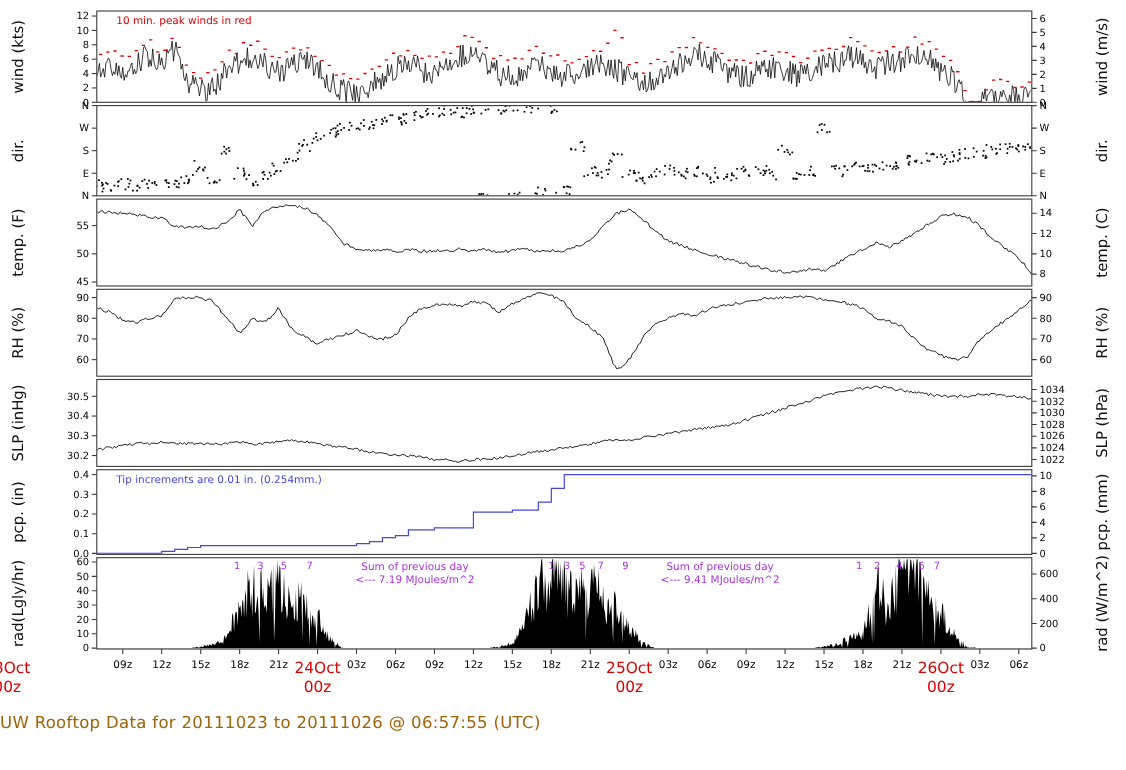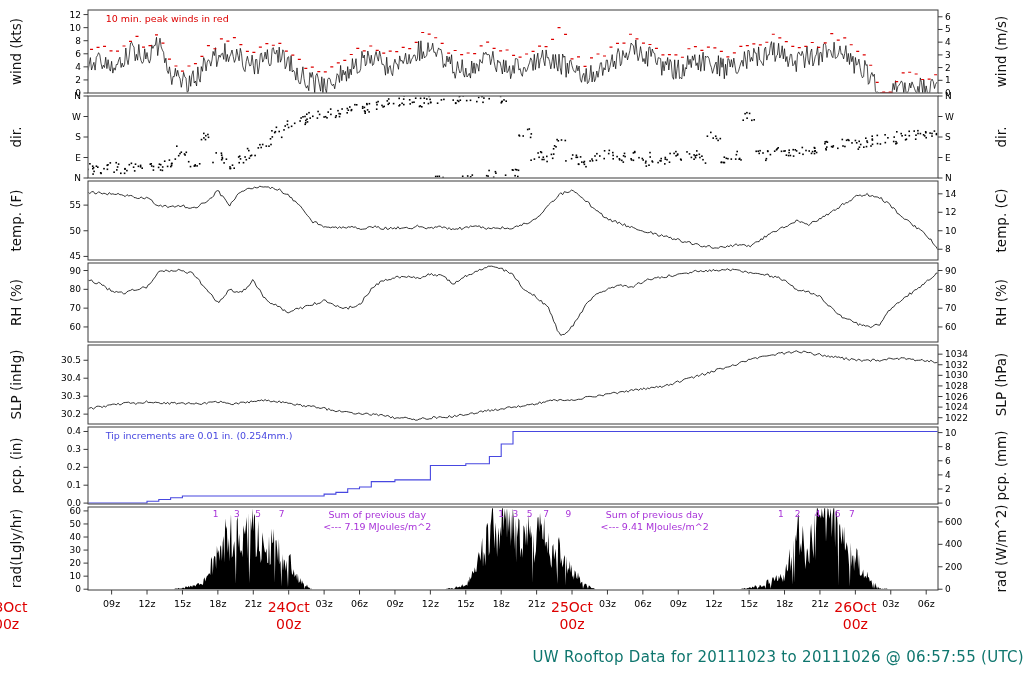--- a/index.html
+++ b/index.html
@@ -1,20 +1,20 @@
 <!DOCTYPE html>
 <html><head>
 <meta charset="utf-8">
 <style>
   html,body{margin:0;padding:0;background:#fff;}
   .page{position:relative;width:1024px;height:700px;background:#fff;overflow:hidden;
         font-family:"DejaVu Sans",sans-serif;}
   #chart{position:absolute;left:0;top:0;width:1024px;height:645px;}
-  .title{position:absolute;left:0;top:648px;width:1024px;text-align:right;
-         font-size:15px;color:#0f766e;letter-spacing:.3px;}
+  .title{position:absolute;left:0;top:648px;width:1024px;text-align:left;
+         font-size:15px;color:#a16207;letter-spacing:.3px;}
 </style>
 </head>
 <body>
 
 <div class="page">
   <div id="chart"><svg width="1024" height="645" style="font-family: &quot;DejaVu Sans&quot;, sans-serif;">
         <g>
           <g clip-path="url(#clip-wind)">
             <polyline points="88.0,70.6 89.2,64.7 90.4,57.6 91.5,70.0 92.7,66.2 93.9,62.3 95.1,70.1 96.3,57.3 97.4,55.6 98.6,52.7 99.8,54.8 101.0,63.1 102.2,68.8 103.3,65.2 104.5,67.5 105.7,57.2 106.9,68.6 108.1,59.7 109.3,68.6 110.4,71.1 111.6,61.3 112.8,73.1 114.0,67.8 115.2,70.2 116.3,64.5 117.5,64.5 118.7,59.9 119.9,57.2 121.1,67.5 122.2,63.1 123.4,67.0 124.6,64.3 125.8,48.0 127.0,59.5 128.1,64.6 129.3,55.0 130.5,43.1 131.7,42.3 132.9,45.5 134.0,47.1 135.2,60.8 136.4,54.3 137.6,60.2 138.8,44.4 139.9,55.8 141.1,60.7 142.3,63.4 143.5,61.5 144.7,48.8 145.8,59.0 147.0,52.5 148.2,60.0 149.4,63.1 150.6,58.9 151.7,44.9 152.9,48.4 154.1,45.5 155.3,45.3 156.5,37.3 157.7,55.6 158.8,46.0 160.0,38.2 161.2,47.0 162.4,50.1 163.6,52.3 164.7,62.8 165.9,58.2 167.1,70.4 168.3,73.5 169.5,66.8 170.6,74.8 171.8,84.6 173.0,76.5 174.2,76.8 175.4,68.3 176.5,76.2 177.7,70.3 178.9,76.2 180.1,78.8 181.3,87.3 182.4,81.2 183.6,72.3 184.8,76.9 186.0,78.1 187.2,92.3 188.3,91.4 189.5,75.7 190.7,86.3 191.9,74.9 193.1,70.7 194.2,83.0 195.4,81.0 196.6,86.0 197.8,66.9 199.0,78.6 200.2,82.1 201.3,66.6 202.5,71.3 203.7,57.5 204.9,60.9 206.1,70.9 207.2,62.1 208.4,59.7 209.6,61.2 210.8,66.1 212.0,60.0 213.1,51.4 214.3,55.6 215.5,47.7 216.7,66.7 217.9,61.0 219.0,55.0 220.2,57.3 221.4,53.9 222.6,53.2 223.8,59.4 224.9,43.4 226.1,61.6 227.3,54.4 228.5,61.7 229.7,56.6 230.8,54.2 232.0,50.0 233.2,56.4 234.4,62.4 235.6,59.1 236.7,49.1 237.9,55.4 239.1,60.8 240.3,48.3 241.5,53.6 242.7,65.9 243.8,69.8 245.0,71.6 246.2,61.6 247.4,56.3 248.6,61.7 249.7,65.9 250.9,65.4 252.1,55.1 253.3,65.3 254.5,74.1 255.6,59.5 256.8,59.5 258.0,73.9 259.2,67.0 260.4,54.0 261.5,52.9 262.7,62.1 263.9,59.3 265.1,52.1 266.3,59.1 267.4,49.6 268.6,62.9 269.8,66.0 271.0,64.2 272.2,48.6 273.3,47.6 274.5,53.4 275.7,53.9 276.9,50.1 278.1,62.5 279.2,47.1 280.4,62.2 281.6,58.9 282.8,49.8 284.0,51.9 285.2,68.8 286.3,66.0 287.5,57.6 288.7,56.7 289.9,71.1 291.1,55.6 292.2,72.0 293.4,70.3 294.6,72.1 295.8,80.1 297.0,67.9 298.1,79.7 299.3,83.5 300.5,83.6 301.7,75.0 302.9,66.8 304.0,78.4 305.2,85.1 306.4,88.1 307.6,85.6 308.8,90.7 309.9,72.6 311.1,77.4 312.3,72.3 313.5,79.6 314.7,93.0 315.8,75.8 317.0,73.5 318.2,78.4 319.4,85.0 320.6,91.2 321.8,76.8 322.9,93.0 324.1,78.5 325.3,88.5 326.5,93.0 327.7,79.4 328.8,77.9 330.0,78.8 331.2,83.8 332.4,85.7 333.6,84.0 334.7,88.8 335.9,81.6 337.1,73.7 338.3,75.3 339.5,82.5 340.6,65.4 341.8,80.7 343.0,70.0 344.2,74.9 345.4,71.4 346.5,81.2 347.7,66.6 348.9,78.4 350.1,69.1 351.3,74.8 352.4,58.6 353.6,69.0 354.8,65.8 356.0,58.7 357.2,73.3 358.3,72.4 359.5,72.1 360.7,68.8 361.9,51.3 363.1,58.0 364.3,55.0 365.4,65.9 366.6,63.7 367.8,51.0 369.0,56.6 370.2,63.4 371.3,55.2 372.5,65.5 373.7,64.2 374.9,56.1 376.1,51.5 377.2,57.0 378.4,61.1 379.6,51.0 380.8,56.8 382.0,64.4 383.1,64.1 384.3,65.9 385.5,75.2 386.7,57.2 387.9,73.6 389.0,67.4 390.2,65.6 391.4,72.7 392.6,75.7 393.8,64.2 394.9,59.2 396.1,63.6 397.3,64.2 398.5,69.3 399.7,55.9 400.8,61.2 402.0,60.3 403.2,63.5 404.4,59.4 405.6,53.2 406.8,63.8 407.9,63.6 409.1,54.4 410.3,63.5 411.5,59.7 412.7,57.7 413.8,55.0 415.0,55.1 416.2,61.1 417.4,58.8 418.6,41.2 419.7,60.7 420.9,40.8 422.1,58.8 423.3,51.6 424.5,57.9 425.6,56.8 426.8,55.2 428.0,42.6 429.2,51.6 430.4,49.8 431.5,49.2 432.7,43.2 433.9,52.3 435.1,52.1 436.3,56.6 437.4,51.6 438.6,47.9 439.8,49.6 441.0,49.4 442.2,55.2 443.3,67.5 444.5,63.8 445.7,66.6 446.9,56.0 448.1,61.9 449.3,56.8 450.4,64.0 451.6,54.7 452.8,73.2 454.0,71.9 455.2,78.3 456.3,71.7 457.5,61.6 458.7,68.6 459.9,73.0 461.1,71.2 462.2,59.6 463.4,73.8 464.6,77.1 465.8,68.1 467.0,77.0 468.1,75.6 469.3,73.3 470.5,78.1 471.7,61.0 472.9,73.2 474.0,62.9 475.2,73.5 476.4,63.6 477.6,65.1 478.8,71.2 479.9,59.5 481.1,62.1 482.3,63.2 483.5,52.6 484.7,54.4 485.8,52.2 487.0,54.9 488.2,54.4 489.4,54.9 490.6,64.7 491.8,58.7 492.9,51.3 494.1,61.7 495.3,67.9 496.5,71.8 497.7,60.1 498.8,62.4 500.0,61.8 501.2,67.3 502.4,74.0 503.6,59.8 504.7,72.0 505.9,60.5 507.1,72.7 508.3,70.9 509.5,65.8 510.6,78.7 511.8,73.3 513.0,65.4 514.2,73.4 515.4,58.6 516.5,58.7 517.7,59.3 518.9,70.1 520.1,68.6 521.3,74.1 522.4,76.3 523.6,67.5 524.8,67.6 526.0,71.7 527.2,69.9 528.3,66.0 529.5,62.8 530.7,57.9 531.9,60.6 533.1,70.5 534.3,54.3 535.4,69.6 536.6,59.9 537.8,53.1 539.0,68.2 540.2,59.4 541.3,57.4 542.5,50.1 543.7,60.5 544.9,65.8 546.1,49.9 547.2,57.8 548.4,57.5 549.6,61.5 550.8,68.9 552.0,61.8 553.1,54.4 554.3,68.4 555.5,54.5 556.7,65.7 557.9,71.1 559.0,54.2 560.2,67.8 561.4,74.4 562.6,54.0 563.8,57.3 564.9,56.1 566.1,77.3 567.3,63.1 568.5,73.5 569.7,60.7 570.8,60.1 572.0,65.7 573.2,69.6 574.4,71.8 575.6,72.4 576.8,65.4 577.9,70.9 579.1,66.0 580.3,79.2 581.5,82.3 582.7,75.5 583.8,73.3 585.0,81.6 586.2,68.4 587.4,83.6 588.6,82.3 589.7,77.4 590.9,65.3 592.1,82.0 593.3,71.8 594.5,81.7 595.6,78.7 596.8,71.0 598.0,77.3 599.2,69.6 600.4,62.9 601.5,62.7 602.7,75.5 603.9,67.7 605.1,70.0 606.3,60.1 607.4,60.1 608.6,71.9 609.8,67.5 611.0,61.3 612.2,54.6 613.3,66.8 614.5,61.0 615.7,68.8 616.9,54.7 618.1,48.5 619.3,52.7 620.4,65.8 621.6,63.5 622.8,50.5 624.0,55.4 625.2,57.8 626.3,52.7 627.5,59.9 628.7,55.4 629.9,50.5 631.1,43.0 632.2,44.6 633.4,45.6 634.6,54.4 635.8,40.0 637.0,52.8 638.1,60.7 639.3,56.0 640.5,46.6 641.7,53.8 642.9,61.7 644.0,58.5 645.2,63.8 646.4,51.4 647.6,66.3 648.8,47.4 649.9,46.9 651.1,56.5 652.3,49.0 653.5,52.8 654.7,53.4 655.8,62.4 657.0,64.8 658.2,57.7 659.4,58.1 660.6,58.6 661.8,75.3 662.9,61.5 664.1,70.8 665.3,61.5 666.5,64.8 667.7,57.5 668.8,70.0 670.0,59.5 671.2,62.1 672.4,76.6 673.6,79.3 674.7,59.8 675.9,78.6 677.1,68.6 678.3,59.9 679.5,78.5 680.6,77.6 681.8,78.9 683.0,64.4 684.2,76.2 685.4,67.6 686.5,69.0 687.7,55.6 688.9,64.6 690.1,59.3 691.3,67.6 692.4,55.9 693.6,60.3 694.8,54.6 696.0,65.6 697.2,62.8 698.3,70.0 699.5,54.8 700.7,71.3 701.9,61.9 703.1,52.2 704.3,70.7 705.4,56.0 706.6,57.3 707.8,56.3 709.0,58.5 710.2,64.2 711.3,67.3 712.5,73.3 713.7,69.2 714.9,64.7 716.1,62.0 717.2,74.1 718.4,55.6 719.6,76.1 720.8,57.7 722.0,67.3 723.1,58.7 724.3,78.8 725.5,64.2 726.7,75.4 727.9,58.6 729.0,59.1 730.2,67.0 731.4,59.6 732.6,67.3 733.8,58.1 734.9,65.1 736.1,72.9 737.3,73.5 738.5,71.3 739.7,66.9 740.8,63.0 742.0,60.2 743.2,66.3 744.4,51.6 745.6,59.8 746.8,68.7 747.9,50.4 749.1,50.7 750.3,61.6 751.5,57.4 752.7,61.1 753.8,48.3 755.0,52.9 756.2,53.1 757.4,65.8 758.6,46.9 759.7,60.0 760.9,61.1 762.1,63.5 763.3,65.6 764.5,48.9 765.6,47.1 766.8,60.1 768.0,54.9 769.2,54.8 770.4,45.5 771.5,41.6 772.7,55.1 773.9,42.6 775.1,61.5 776.3,55.9 777.4,55.0 778.6,43.3 779.8,58.0 781.0,54.8 782.2,45.8 783.3,58.9 784.5,48.7 785.7,61.6 786.9,56.5 788.1,66.7 789.3,60.5 790.4,54.3 791.6,54.5 792.8,65.8 794.0,64.4 795.2,60.6 796.3,71.7 797.5,54.4 798.7,51.9 799.9,54.3 801.1,55.7 802.2,51.3 803.4,55.4 804.6,67.8 805.8,56.9 807.0,46.3 808.1,60.1 809.3,64.5 810.5,52.5 811.7,49.0 812.9,66.0 814.0,62.7 815.2,56.7 816.4,54.3 817.6,46.6 818.8,65.3 819.9,52.7 821.1,52.4 822.3,61.9 823.5,44.1 824.7,43.0 825.8,45.6 827.0,57.5 828.2,49.7 829.4,49.6 830.6,50.8 831.8,55.9 832.9,57.7 834.1,42.2 835.3,58.4 836.5,57.8 837.7,56.3 838.8,52.3 840.0,45.9 841.2,54.2 842.4,53.9 843.6,58.9 844.7,53.6 845.9,45.6 847.1,61.8 848.3,53.4 849.5,64.5 850.6,53.3 851.8,61.7 853.0,56.2 854.2,73.4 855.4,57.5 856.5,65.2 857.7,63.9 858.9,59.1 860.1,67.3 861.3,74.5 862.4,77.8 863.6,76.6 864.8,60.4 866.0,65.4 867.2,64.6 868.3,84.3 869.5,82.8 870.7,75.4 871.9,72.5 873.1,76.4 874.3,74.2 875.4,90.7 876.6,93.0 877.8,91.9 879.0,93.0 880.2,93.0 881.3,93.0 882.5,93.0 883.7,93.0 884.9,93.0 886.1,93.0 887.2,93.0 888.4,93.0 889.6,93.0 890.8,93.0 892.0,93.0 893.1,83.4 894.3,89.8 895.5,80.7 896.7,91.8 897.9,86.4 899.0,85.2 900.2,83.3 901.4,80.9 902.6,83.1 903.8,93.0 904.9,82.6 906.1,93.0 907.3,93.0 908.5,90.5 909.7,83.1 910.8,88.0 912.0,81.9 913.2,85.1 914.4,88.3 915.6,91.6 916.8,93.0 917.9,86.3 919.1,93.0 920.3,77.9 921.5,82.4 922.7,93.0 923.8,79.9 925.0,93.0 926.2,85.9 927.4,93.0 928.6,93.0 929.7,93.0 930.9,81.0 932.1,79.1 933.3,81.7 934.5,88.5 935.6,84.4 936.8,82.2" fill="none" stroke="#000000" stroke-width="0.7"></polyline>
             <line x1="90.04166666666667" y1="49.425629648133075" x2="93.04166666666667" y2="49.425629648133075" stroke="#dd0000" stroke-width="1.2"></line>

